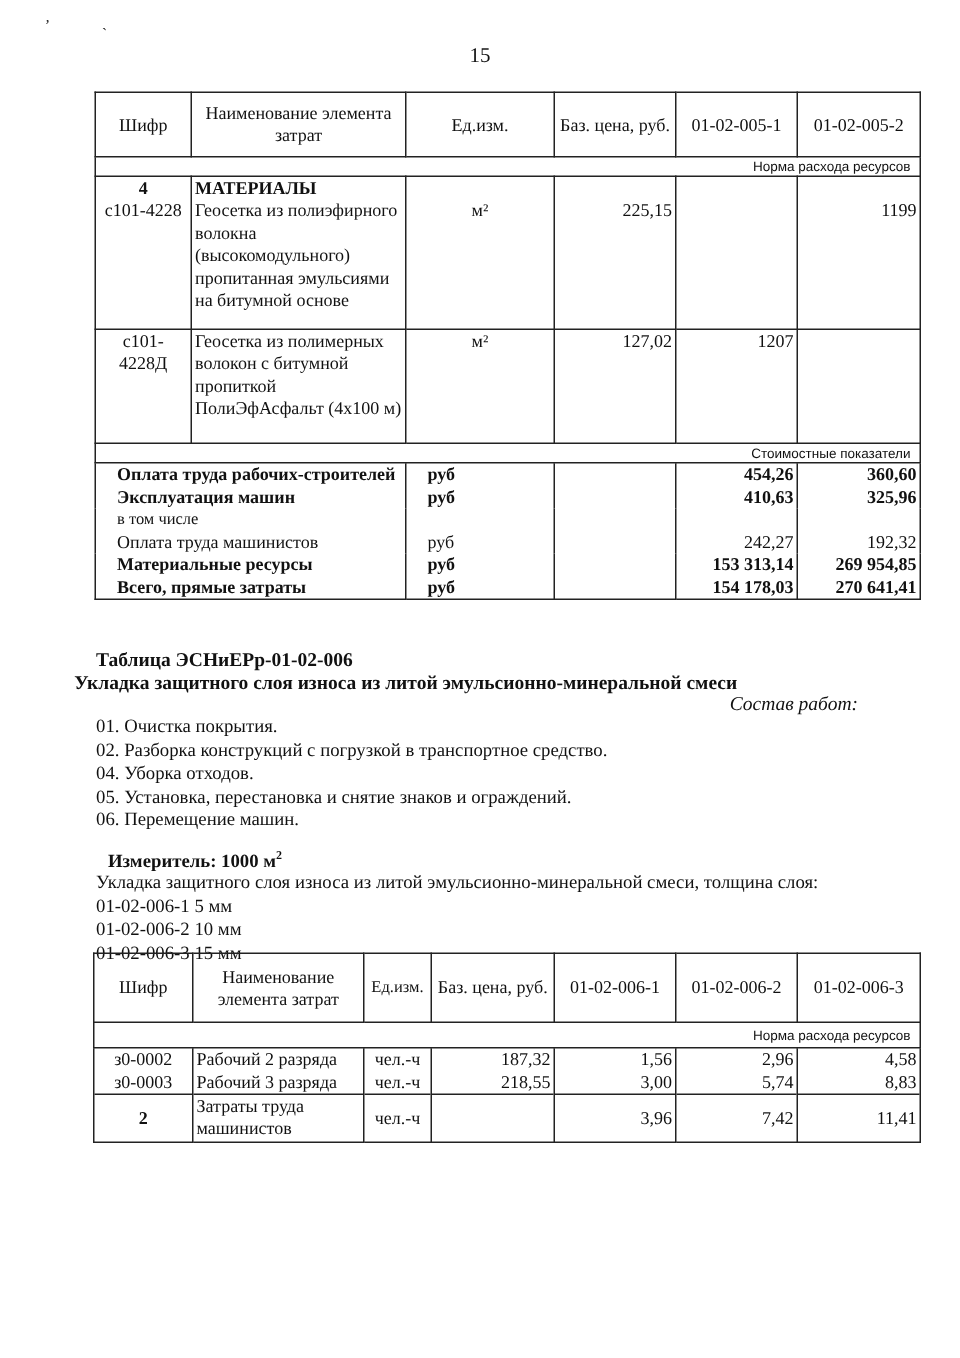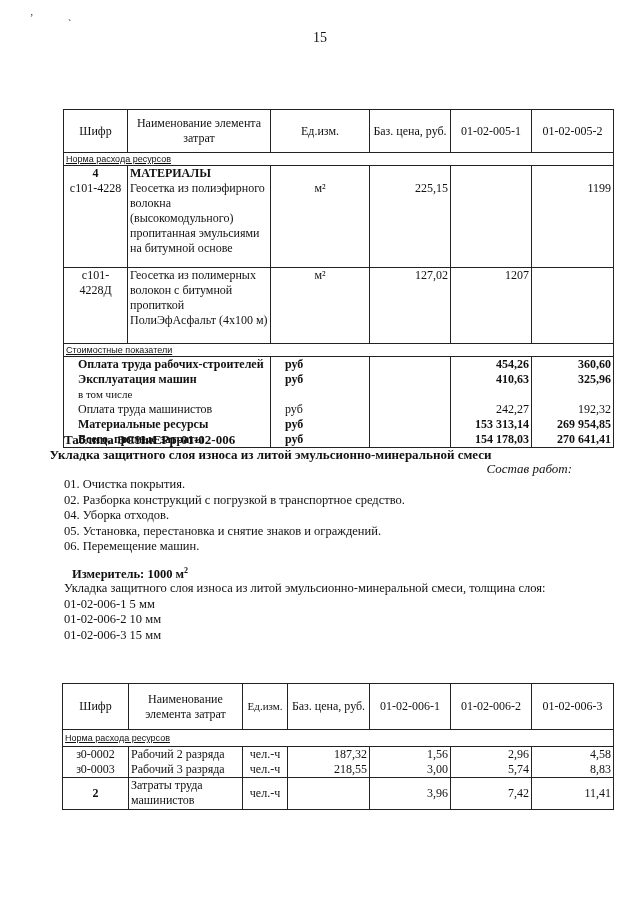--- a/index.html
+++ b/index.html
@@ -3,24 +3,24 @@
 <meta charset="utf-8">
 <style>
   html, body { margin: 0; padding: 0; background: #ffffff; }
   body { width: 640px; height: 905px; position: relative; overflow: hidden;
          font-family: "Liberation Serif", "DejaVu Serif", serif; color: #111; }
   .abs { position: absolute; }
   .marks { top: 12px; left: 30px; font-size: 10px; }
   .marks span { position: absolute; }
   .page-num { top: 30px; left: 0; width: 640px; text-align: center; font-size: 14px; }
 
-  table { border-collapse: collapse; table-layout: fixed; position: absolute; margin-top: 48px; }
+  table { border-collapse: collapse; table-layout: fixed; position: absolute; }
   td { border: 1px solid #222; font-size: 12px; line-height: 15px; padding: 0 2px; vertical-align: top; }
   .hdr td { text-align: center; vertical-align: middle; font-size: 12px; }
-  .band td { font-family: "Liberation Sans", "DejaVu Sans", sans-serif; font-size: 9px; line-height: 12px; height: 12px; padding-right: 6px; text-decoration: underline; }
+  .band td { text-align: right; font-family: "Liberation Sans", "DejaVu Sans", sans-serif; font-size: 9px; line-height: 12px; height: 12px; padding-right: 6px; }
   .nb td { border-top: none; border-bottom: none; }
   .r { text-align: right; }
   .c { text-align: center; }
   .b { font-weight: bold; }
   .sm { font-size: 11px; }
 
   #t1 { left: 63px; top: 61px; width: 550px; }
   #t2 { left: 62px; top: 635px; width: 551px; }
 
   .text-block { left: 64px; font-size: 12.5px; line-height: 14.5px; }

